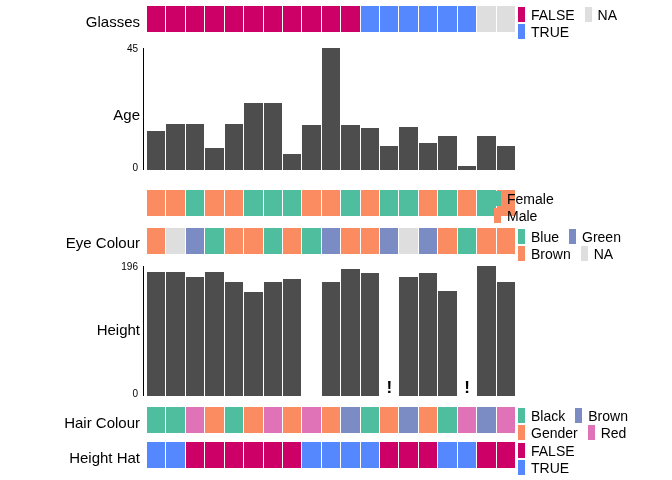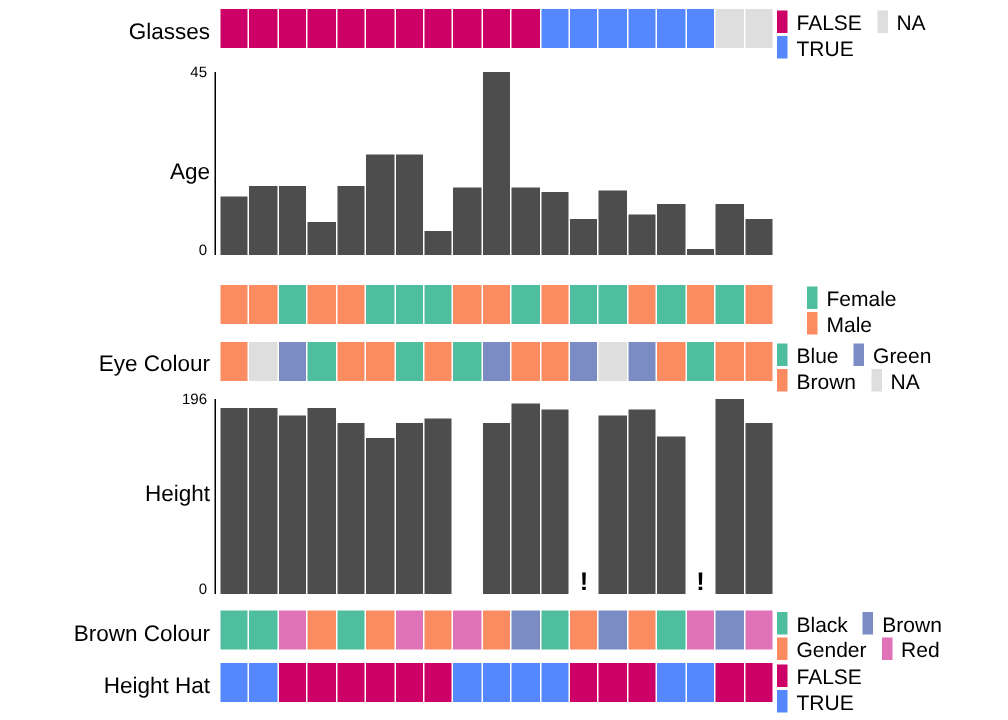--- a/index.html
+++ b/index.html
@@ -166,21 +166,21 @@
       <div class="tile" title="Female" style="flex: 1 1 0px; background: rgb(79, 190, 159);"></div>
       <div class="tile" title="Male" style="flex: 1 1 0px; background: rgb(251, 140, 98);"></div>
       <div class="tile" title="Female" style="flex: 1 1 0px; background: rgb(79, 190, 159);"></div>
       <div class="tile" title="Female" style="flex: 1 1 0px; background: rgb(79, 190, 159);"></div>
       <div class="tile" title="Male" style="flex: 1 1 0px; background: rgb(251, 140, 98);"></div>
       <div class="tile" title="Female" style="flex: 1 1 0px; background: rgb(79, 190, 159);"></div>
       <div class="tile" title="Male" style="flex: 1 1 0px; background: rgb(251, 140, 98);"></div>
       <div class="tile" title="Female" style="flex: 1 1 0px; background: rgb(79, 190, 159);"></div>
       <div class="tile" title="Male" style="flex: 1 1 0px; background: rgb(251, 140, 98);"></div>
     </div>
-  <div class="legend" id="legend-gender" style="left:538px;top:190px;">
+  <div class="legend" id="legend-gender" style="left:494px;top:190px;">
       <div class="legrow">
         <div class="legitem">
           <span class="swatch" style="background: rgb(79, 190, 159);"></span>
           <span class="legtxt">Female</span>
         </div>
       </div>
       <div class="legrow">
         <div class="legitem">
           <span class="swatch" style="background: rgb(251, 140, 98);"></span>
           <span class="legtxt">Male</span>
@@ -288,21 +288,21 @@
         <div class="bang">!</div>
       </div>
       <div class="barcell" style="flex: 1 1 0px;">
         <div class="bar" title="196" style="height: 100%; background: rgb(77, 77, 77);"></div>
       </div>
       <div class="barcell" style="flex: 1 1 0px;">
         <div class="bar" title="172" style="height: 87.7551%; background: rgb(77, 77, 77);"></div>
       </div>
     </div>
 
-  <div class="rowlabel" style="left:0px;top:415px;width:140px;">Brown Colour</div>
+  <div class="rowlabel" style="left:0px;top:415px;width:140px;">Hair Colour</div>
   <div class="track" id="track-hair" style="left:147px;top:407px;width:368px;height:26px;">
       <div class="tile" title="Black" style="flex: 1 1 0px; background: rgb(79, 190, 159);"></div>
       <div class="tile" title="Black" style="flex: 1 1 0px; background: rgb(79, 190, 159);"></div>
       <div class="tile" title="Red" style="flex: 1 1 0px; background: rgb(224, 115, 184);"></div>
       <div class="tile" title="Blond" style="flex: 1 1 0px; background: rgb(251, 140, 98);"></div>
       <div class="tile" title="Black" style="flex: 1 1 0px; background: rgb(79, 190, 159);"></div>
       <div class="tile" title="Blond" style="flex: 1 1 0px; background: rgb(251, 140, 98);"></div>
       <div class="tile" title="Red" style="flex: 1 1 0px; background: rgb(224, 115, 184);"></div>
       <div class="tile" title="Blond" style="flex: 1 1 0px; background: rgb(251, 140, 98);"></div>
       <div class="tile" title="Red" style="flex: 1 1 0px; background: rgb(224, 115, 184);"></div>

